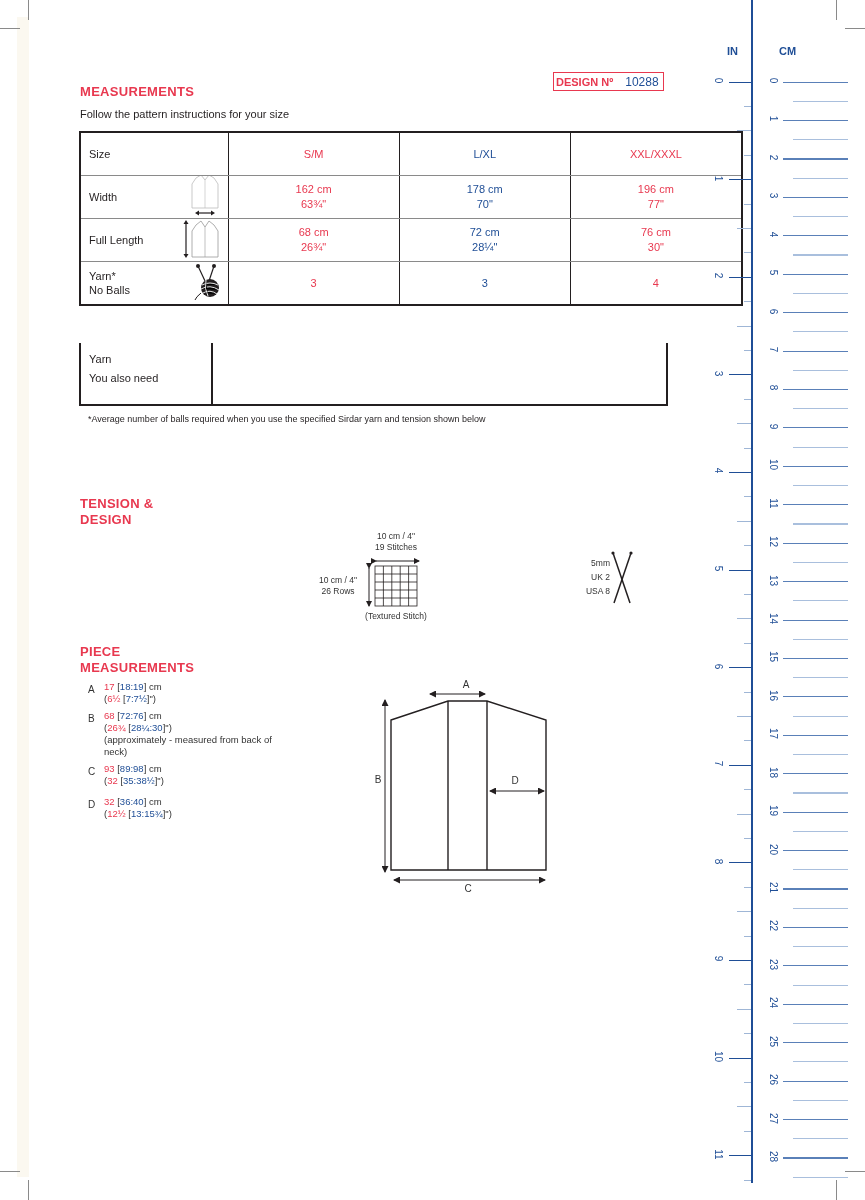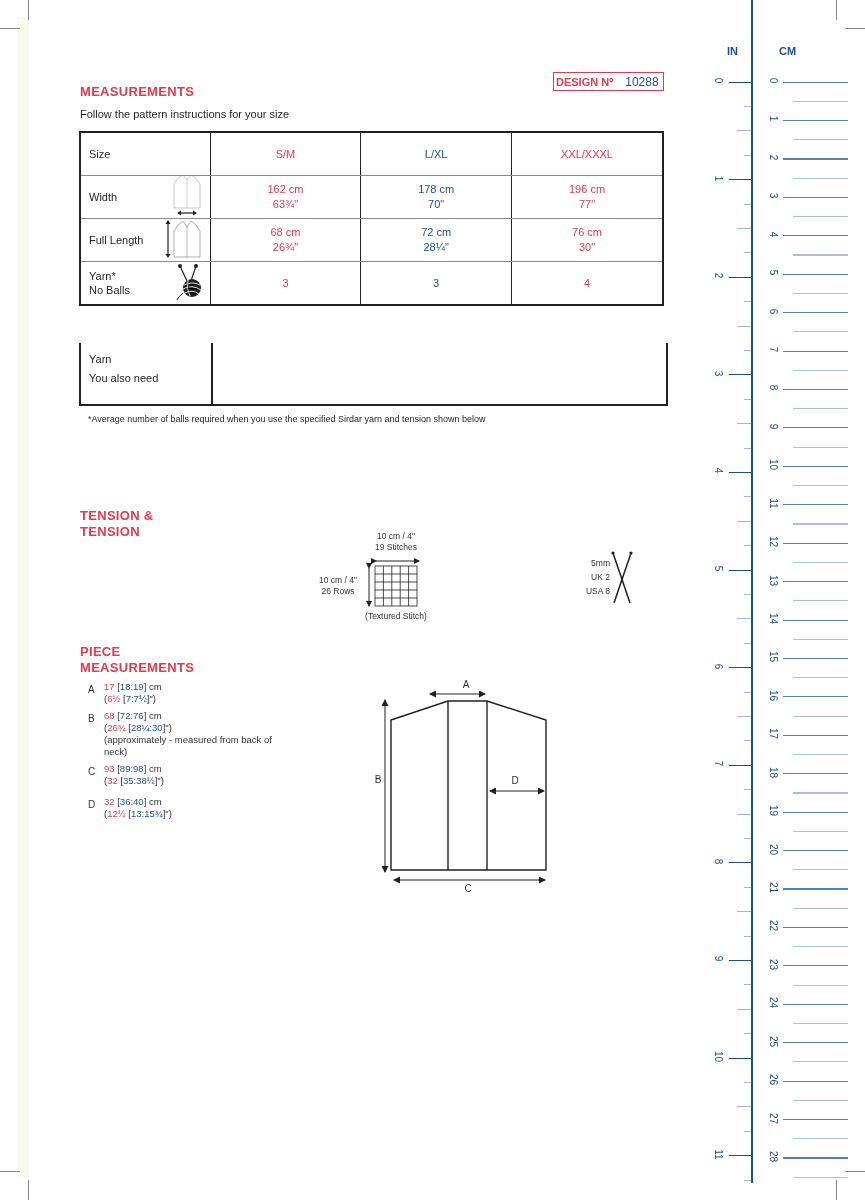--- a/index.html
+++ b/index.html
@@ -10,42 +10,42 @@
   .crop { background: #8a8a8a; }
   .red { color: #e8384f; }
   .blue { color: #1f4e96; }
   .heading { font-weight: bold; font-size: 13px; letter-spacing: 0.3px; color: #e8384f; line-height: 16px; }
   .design-box { left: 553px; top: 72px; width: 109px; height: 17px; border: 1px solid #e8384f;
                 font-size: 11px; font-weight: bold; display: flex; align-items: center; }
   .design-box .lbl { color: #e8384f; margin-left: 2px; }
   .design-box .num { color: #1f4e96; font-weight: normal; margin-left: 12px; font-size: 12px; }
   .intro { left: 80px; top: 108px; font-size: 11px; }
 
-  table.meas { position: absolute; left: 79px; top: 131px; width: 585px; border-collapse: collapse;
+  table.meas { position: absolute; left: 79px; top: 131px; width: 664px; border-collapse: collapse;
                border: 2px solid #231f20; font-size: 11px; }
   table.meas td { border-right: 1.5px solid #231f20; border-bottom: 1.5px solid #8a8a8a; padding: 0; vertical-align: middle; }
   table.meas tr:last-child td { border-bottom: none; }
   table.meas tr.yarnrow td { border-bottom: 2px solid #231f20; }
   td.label { width: 130px; position: relative; }
   td.label .txt { position: absolute; left: 8px; top: 50%; transform: translateY(-50%); line-height: 14px; }
   td.label .ico { position: absolute; right: 6px; top: 50%; transform: translateY(-50%); }
   td.val { text-align: center; line-height: 15px; width: 151px; }
   tr.r-size td { height: 42px; }
   tr.r-chest td { height: 42px; }
   tr.r-width td { height: 42px; }
   tr.r-len td { height: 42px; }
   tr.r-yarn td { height: 42px; }
   .yarninfo { position: absolute; left: 79px; top: 343px; width: 585px; height: 61px;
               border: 2px solid #231f20; border-top: none; font-size: 11px; }
   .yarninfo .left { position: absolute; left: 8px; top: 7px; line-height: 19px; }
   .yarninfo .divider { position: absolute; left: 130px; top: 0; width: 1.5px; height: 61px; background: #231f20; }
   .yarninfo .right { position: absolute; left: 141px; top: 7px; line-height: 18px; font-size: 11.5px; }
   .footnote { left: 88px; top: 414px; font-size: 9px; }
 
-  .tension-h { left: 80px; top: 508px; }
+  .tension-h { left: 80px; top: 496px; }
   .piece-h { left: 80px; top: 644px; }
   .tlabel { font-size: 8.5px; color: #333; text-align: center; line-height: 11px; }
 
   .pieces { left: 88px; top: 681px; font-size: 9.5px; line-height: 12px; color: #333; }
   .piece { position: relative; padding-left: 16px; margin-bottom: 5px; }
   .piece .letter { position: absolute; left: 0; top: 3px; font-size: 10px; }
 
   .ruler-label { font-size: 11px; font-weight: bold; color: #1f4e96; }
   .ruler-num { font-size: 10px; color: #1f4e96; transform: rotate(90deg); transform-origin: center; width: 20px; text-align: center; }
 </style>
@@ -135,21 +135,21 @@
   <div class="left">
     <div>Yarn</div>
     <div>You also need</div>
   </div>
   <div class="divider"></div>
 </div>
 <div class="abs footnote">*Average number of balls required when you use the specified Sirdar yarn and tension shown below</div>
 
 <div class="abs heading tension-h">
   <div>TENSION &amp;</div>
-  <div>TENSION</div>
+  <div>DESIGN</div>
 </div>
 <div class="abs tlabel" style="left:360px;top:531px;width:72px">
   <div>10 cm / 4"</div>
   <div>19 Stitches</div>
 </div>
 <div class="abs tlabel" style="left:310px;top:575px;width:56px">
   <div>10 cm / 4"</div>
   <div>26 Rows</div>
 </div>
 <svg class="abs" style="left:362px;top:558px" width="70" height="52">

